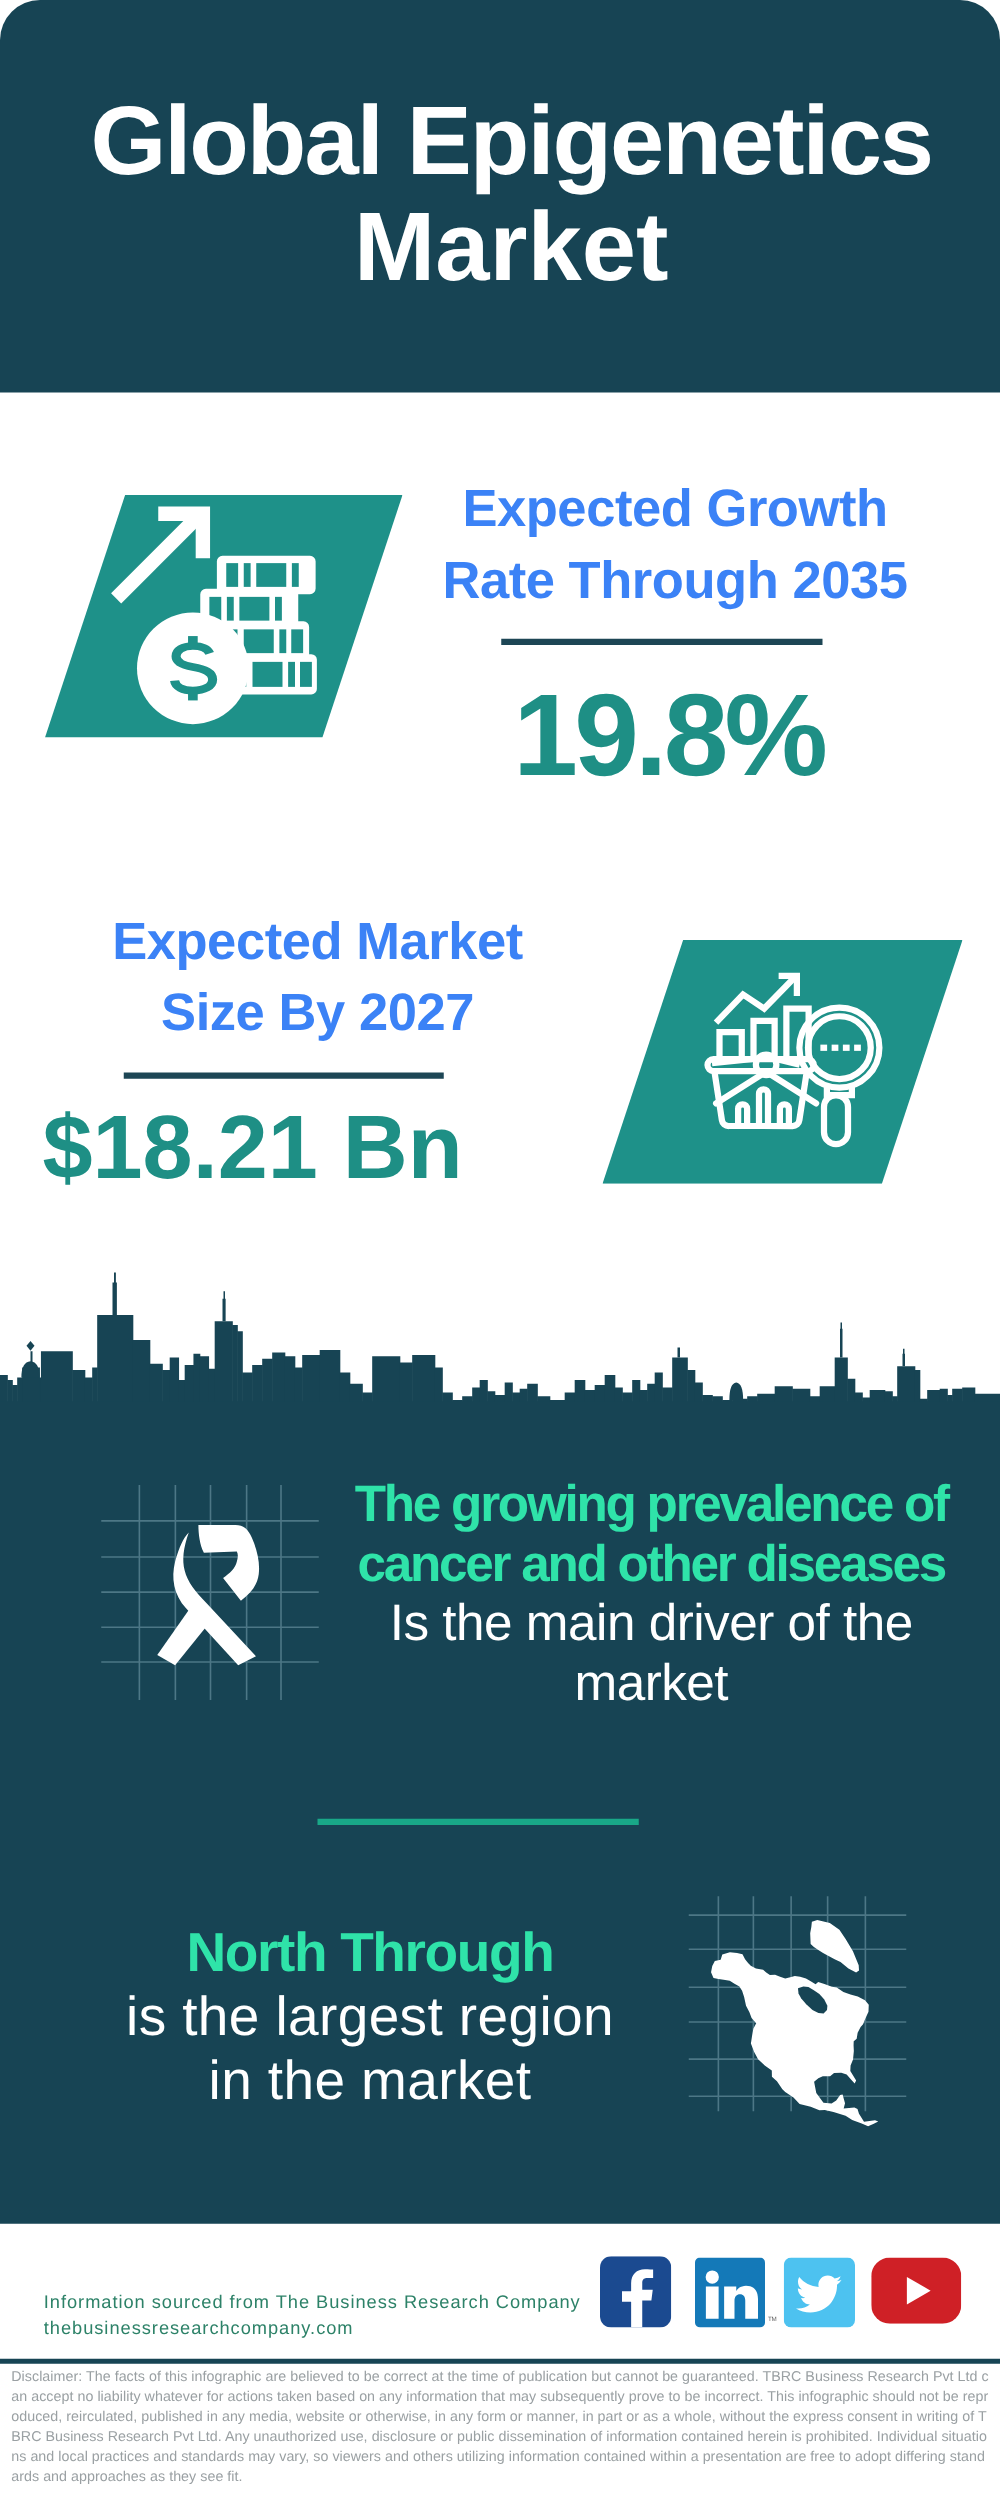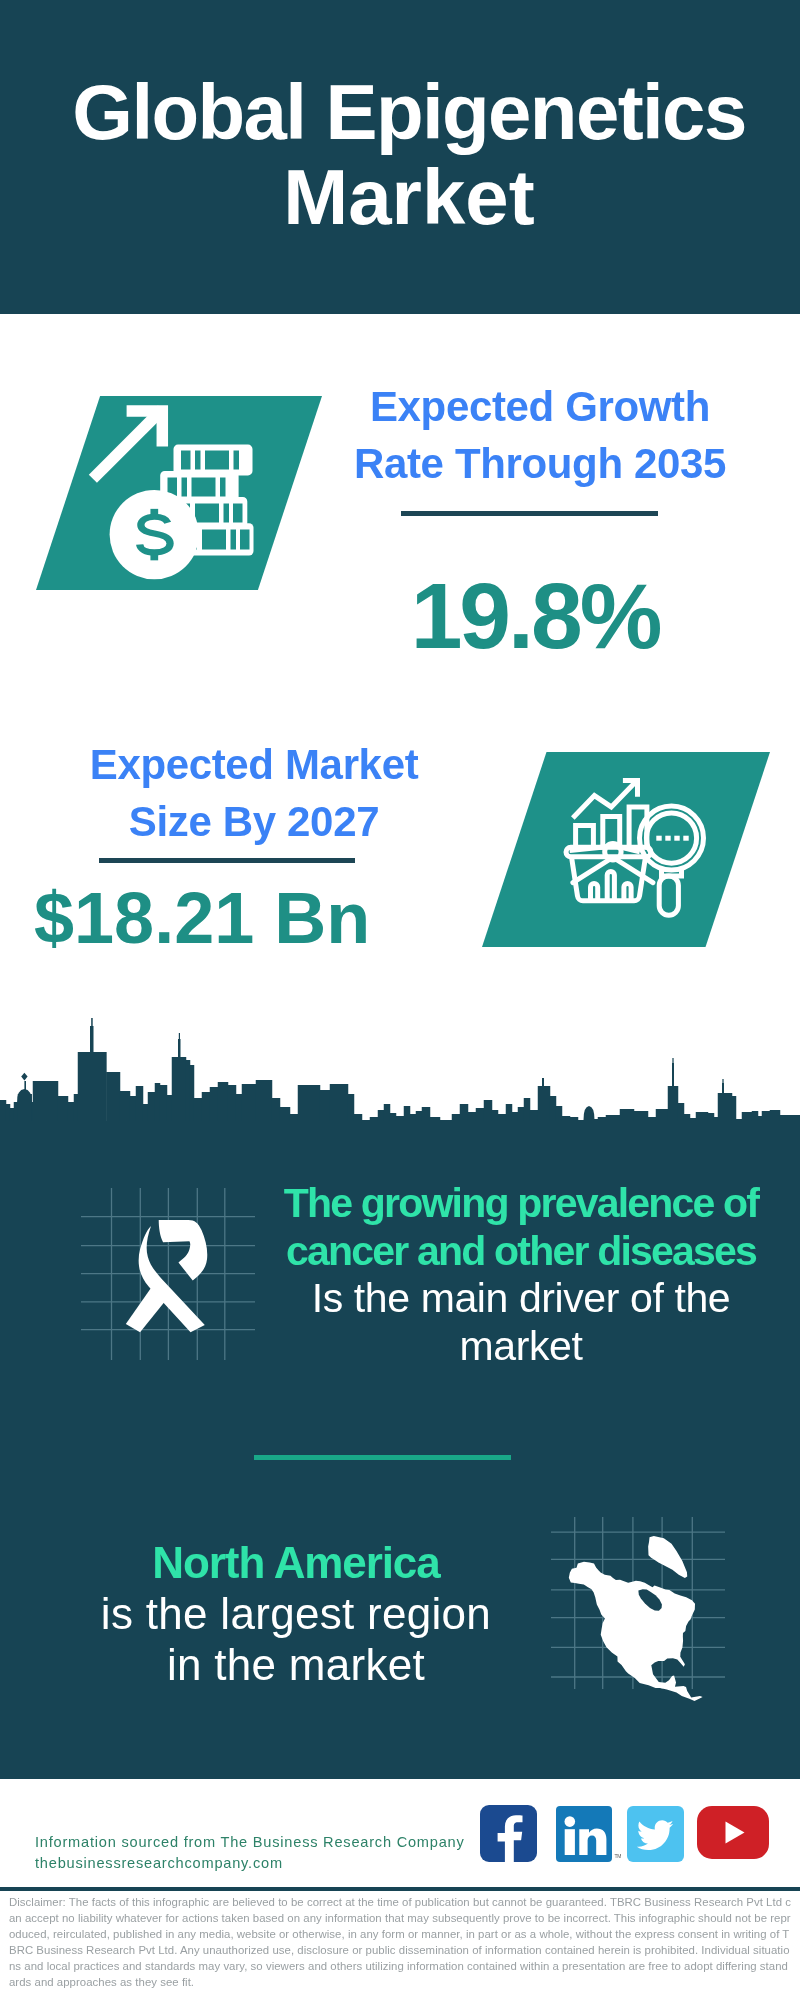--- a/index.html
+++ b/index.html
@@ -1,19 +1,19 @@
 <!DOCTYPE html>
 <html><head>
 <meta charset="utf-8">
 <style>
   * { margin:0; padding:0; box-sizing:border-box; }
   html,body { width:800px; height:2000px; }
   body { font-family:"Liberation Sans", sans-serif; background:#ffffff; overflow:hidden;
          -webkit-font-smoothing:antialiased; }
-  .page { position:relative; width:800px; height:2000px; background:#fff; overflow:hidden; }
+  .page { position:relative; width:800px; height:2000px; background:#fff; overflow:hidden;border-radius:32px; }
 
   
   .header { position:absolute; left:0; top:0; width:800px; height:314px; background:#174454; }
   .header-title { position:absolute; left:0; top:0; width:800px; text-align:center; color:#fff;
     font-size:78px; font-weight:bold; letter-spacing:-1.6px; }
   .header-title > div { line-height:85px; }
 
   
   .stat-head { color:#3b82f6; font-weight:bold; letter-spacing:-0.35px; }
   .stat-head > div { line-height:57px; }
@@ -98,25 +98,25 @@
           </g>
         </g>
       </g>
     </svg>
 
     <div class="stat-head" style="position:absolute; left:320px; top:378px; width:440px; text-align:center; font-size:42px;">
       <div>Expected Growth</div>
       <div>Rate Through 2035</div>
     </div>
     <div class="stat-rule" style="left:401px; top:511px; width:257px;"></div>
-    <div class="stat-value" style="left:315px; top:570px; width:440px; text-align:center; font-size:93px; letter-spacing:-3px; line-height:93px;">19.8%</div>
-  </div>
-
-  <div>
-    <div class="stat-head" style="position:absolute; left:34px; top:724px; width:440px; text-align:center; font-size:42px;margin-top:12px;">
+    <div class="stat-value" style="left:315px; top:542px; width:440px; text-align:center; font-size:93px; letter-spacing:-3px; line-height:93px;">19.8%</div>
+  </div>
+
+  <div>
+    <div class="stat-head" style="position:absolute; left:34px; top:724px; width:440px; text-align:center; font-size:42px;">
       <div>Expected Market</div>
       <div>Size By 2027</div>
     </div>
     <div class="stat-rule" style="left:99px; top:858px; width:256px;"></div>
     <div class="stat-value" style="left:34px; top:882px; width:440px; font-size:72px; line-height:72px;">$18.21 Bn</div>
 
     <svg class="badge-svg" style="position:absolute; left:482px; top:752px;" width="288" height="195" viewBox="0 0 288 195">
       <polygon points="64.5,0 288,0 223.5,195 0,195" fill="#1e9189"></polygon>
       <g transform="translate(73,23)" fill="none" stroke="#ffffff" stroke-width="5.0" stroke-linecap="butt" stroke-linejoin="miter">
         <path d="M17.8 43.1 L39.4 20.6 L56.3 31.9 L81 6.6"></path>
@@ -307,21 +307,21 @@
         <line x1="3" y1="163" x2="177" y2="163"></line>
       </g>
       <g fill="#ffffff" transform="translate(9,16) scale(1.085,1.0)">
         <path d="M 19.2 33.6 L 24.8 31.7 L 30.1 32.4 L 34.1 33.4 L 36.0 37.4 L 38.2 40.3 L 40.2 42.5 L 44.0 44.8 L 49.3 45.7 L 51.6 48.0 L 54.3 50.0 L 58.1 49.7 L 61.8 51.3 L 65.6 52.7 L 69.3 51.8 L 72.7 50.7 L 76.6 51.3 L 80.9 52.7 L 84.4 55.0 L 88.0 57.3 L 89.9 55.5 L 94.5 57.2 L 100.0 59.4 L 103.6 59.9 L 108.5 63.5 L 113.7 65.5 L 119.1 67.2 L 124.4 70.2 L 127.2 73.7 L 127.0 79.4 L 124.7 84.8 L 123.0 89.4 L 121.2 91.6 L 119.0 96.1 L 118.3 101.0 L 116.1 103.0 L 116.0 106.4 L 116.2 110.8 L 115.6 117.6 L 113.8 122.4 L 113.6 126.8 L 117.9 134.3 L 116.8 136.7 L 113.8 133.1 L 110.9 129.5 L 106.9 128.2 L 101.6 128.4 L 98.7 131.0 L 93.3 130.9 L 90.0 132.6 L 86.9 135.3 L 88.5 144.3 L 93.8 152.1 L 99.8 152.7 L 103.2 150.3 L 106.1 145.9 L 107.9 145.6 L 109.7 152.5 L 108.7 156.7 L 116.6 155.9 L 118.9 157.1 L 120.0 161.0 L 123.7 167.4 L 131.8 166.1 L 134.2 167.1 L 130.5 169.1 L 126.7 170.9 L 122.0 168.8 L 115.0 165.9 L 110.1 162.6 L 101.2 159.5 L 94.8 158.0 L 90.8 158.1 L 84.4 155.3 L 76.2 153.1 L 71.7 148.0 L 65.6 143.5 L 63.5 141.3 L 59.5 134.9 L 55.8 131.4 L 55.7 126.4 L 50.5 122.4 L 45.6 117.3 L 42.7 111.6 L 40.3 104.8 L 41.1 98.9 L 42.1 93.0 L 44.2 88.5 L 40.8 84.4 L 39.2 79.7 L 36.7 74.5 L 35.3 67.5 L 33.8 62.5 L 31.8 59.2 L 28.2 57.0 L 24.7 54.6 L 20.2 53.7 L 16.4 53.1 L 12.7 52.4 L 10.9 47.8 L 11.8 42.7 L 13.7 38.7 L 18.0 37.7 Z"></path>
         <path d="M 75.0 60.6 L 79.0 59.2 L 82.7 59.6 L 86.4 62.0 L 90.8 65.2 L 94.4 69.6 L 96.7 74.5 L 96.4 77.9 L 93.9 80.7 L 90.1 80.4 L 85.7 78.0 L 81.1 73.4 L 77.3 68.6 L 75.4 64.7 Z" fill="#174454"></path>
         <path transform="matrix(0.8318,0,0,1.1949,20.04,-11.99)" d="M 77.3 31.1 L 76.9 23.9 L 77.9 19.8 L 78.4 16.2 L 83.2 15.1 L 94.3 17.0 L 102.8 21.6 L 108.3 27.7 L 114.8 36.0 L 119.9 45.3 L 120.2 48.9 L 117.6 50.2 L 110.8 47.5 L 103.8 43.2 L 99.0 41.5 L 93.2 39.1 L 88.3 37.2 L 83.8 34.9 L 80.2 33.2 Z"></path>
       </g>
     </svg>
 
     <div class="fact2" style="position:absolute; left:56px; top:1537px; width:480px; text-align:center;">
-      <div class="fact-title">North America</div>
+      <div class="fact-title">North Through</div>
       <div class="fact-sub">is the largest region</div>
       <div class="fact-sub">in the market</div>
     </div>
   </div>
 
   <div>
     <div style="position:absolute; left:35px; top:1812px;margin-top:20px;">
       <div class="foot-link">Information sourced from The Business Research Company</div>
       <div class="foot-link">thebusinessresearchcompany.com</div>
     </div>

